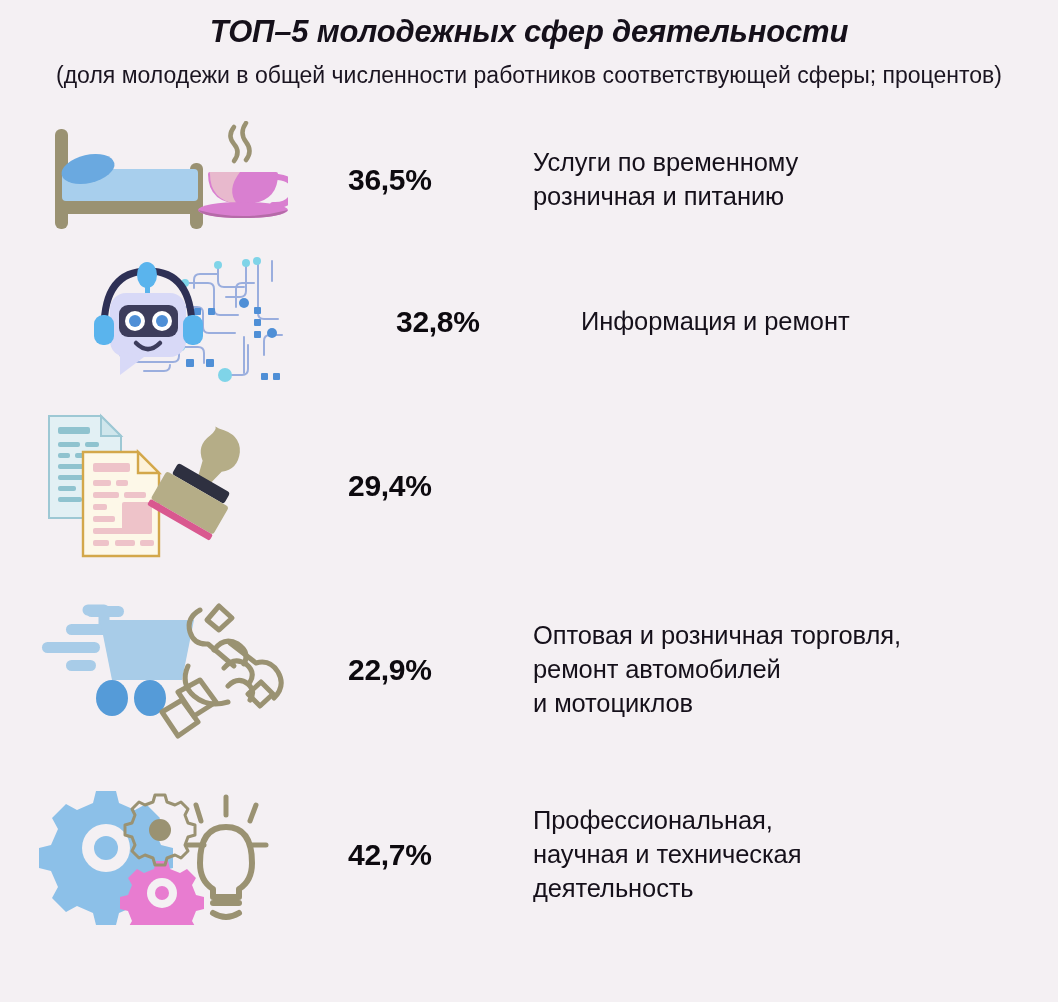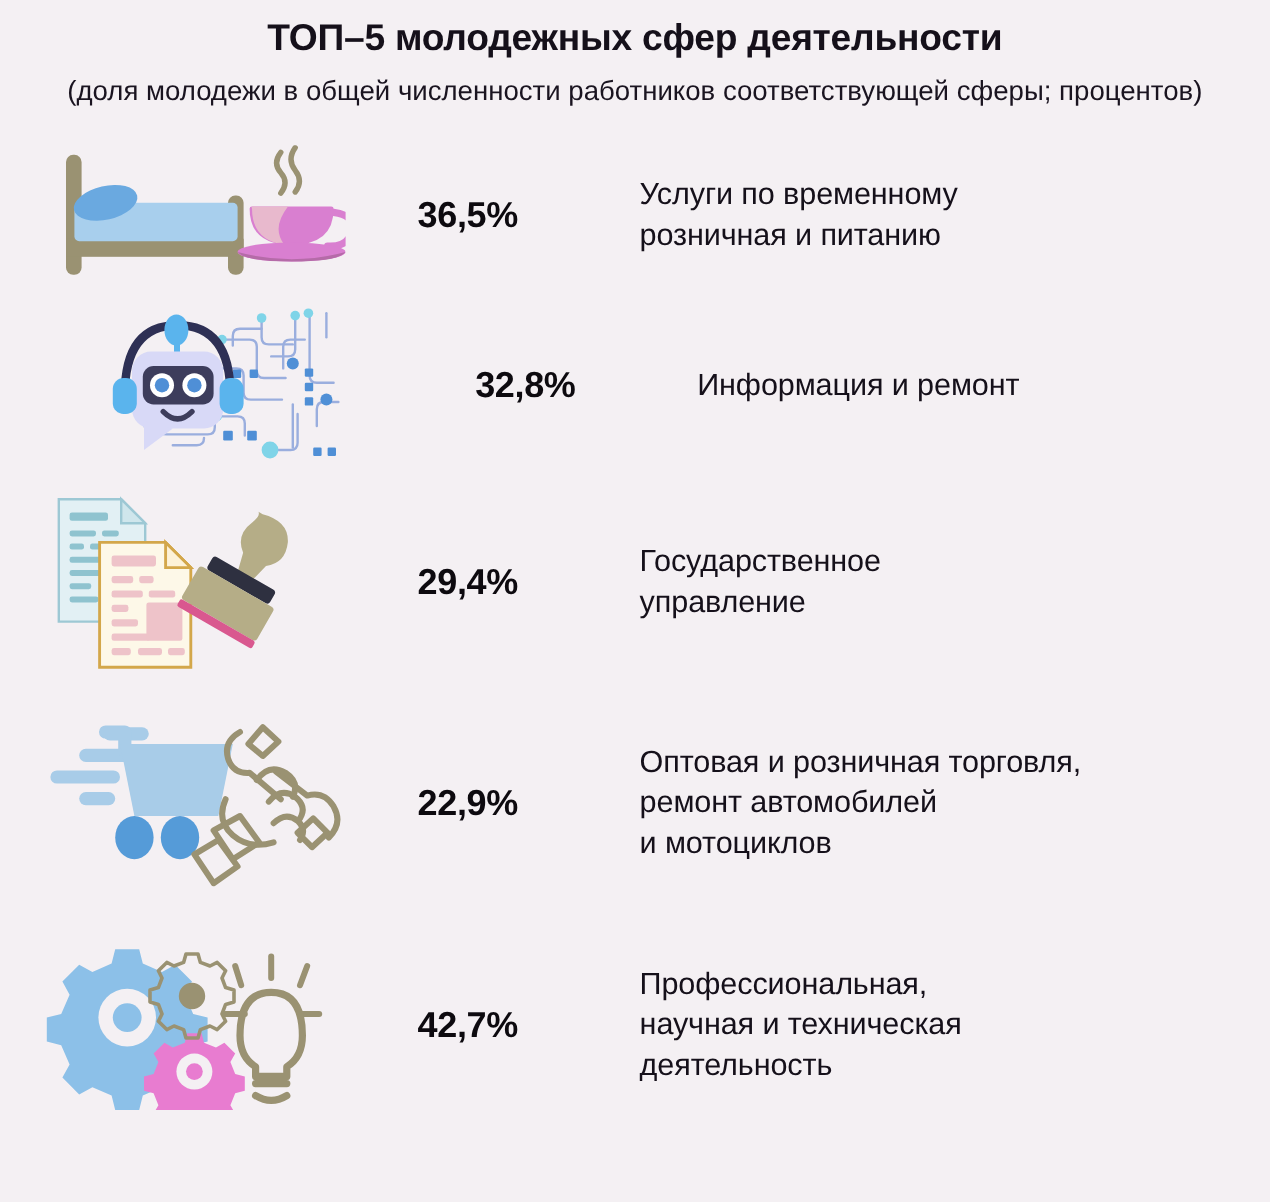--- a/index.html
+++ b/index.html
@@ -10,21 +10,21 @@
     font-family:"Liberation Sans","DejaVu Sans",sans-serif;
     color:#120d12;
     overflow:hidden;
     position:relative;
   }
   .page{width:1058px;height:1002px;position:relative;box-sizing:border-box;}
 
   .header{padding-top:14px;text-align:center;}
   .title{
     font-size:31px;font-weight:700;letter-spacing:-0.2px;
-    line-height:1.18;color:#15101a;margin:0;
+    line-height:1.18;color:#15101a;margin:0;font-style:italic;
   }
   .subtitle{
     font-size:23px;font-weight:400;line-height:1.33;
     color:#1a1420;margin:9px 0 0 0;
   }
 
   .rows{margin-top:22px;}
   .row{
     display:flex;align-items:center;
     box-sizing:border-box;
@@ -216,22 +216,20 @@
             <g transform="rotate(30 150 100)">
               <path d="M136 14 q22 -6 30 10 q7 16 -6 26 l-4 16 h-14 l-4 -16 q-13 -10 -6 -26 q3 -8 0 -10 z" fill="#b5ad87"></path>
               <rect x="118" y="64" width="60" height="13" rx="3" fill="#2e3040"></rect>
               <rect x="112" y="77" width="72" height="32" rx="3" fill="#b5ad87"></rect>
               <rect x="112" y="109" width="72" height="7" rx="2" fill="#d9588f"></rect>
             </g>
           </svg>
         </span>
       </div>
       <div class="pct-cell">29,4%</div>
-      <div class="label-cell">Государственное
-управление</div>
     </div>
 
     <div class="row row-4">
       <div class="icon-cell">
         <span>
           <svg width="250" height="152" viewBox="0 0 250 152">
 
             <g fill="#a8cce8">
               <rect x="48" y="12" width="38" height="11" rx="5.5"></rect>
               <rect x="28" y="30" width="58" height="11" rx="5.5"></rect>

